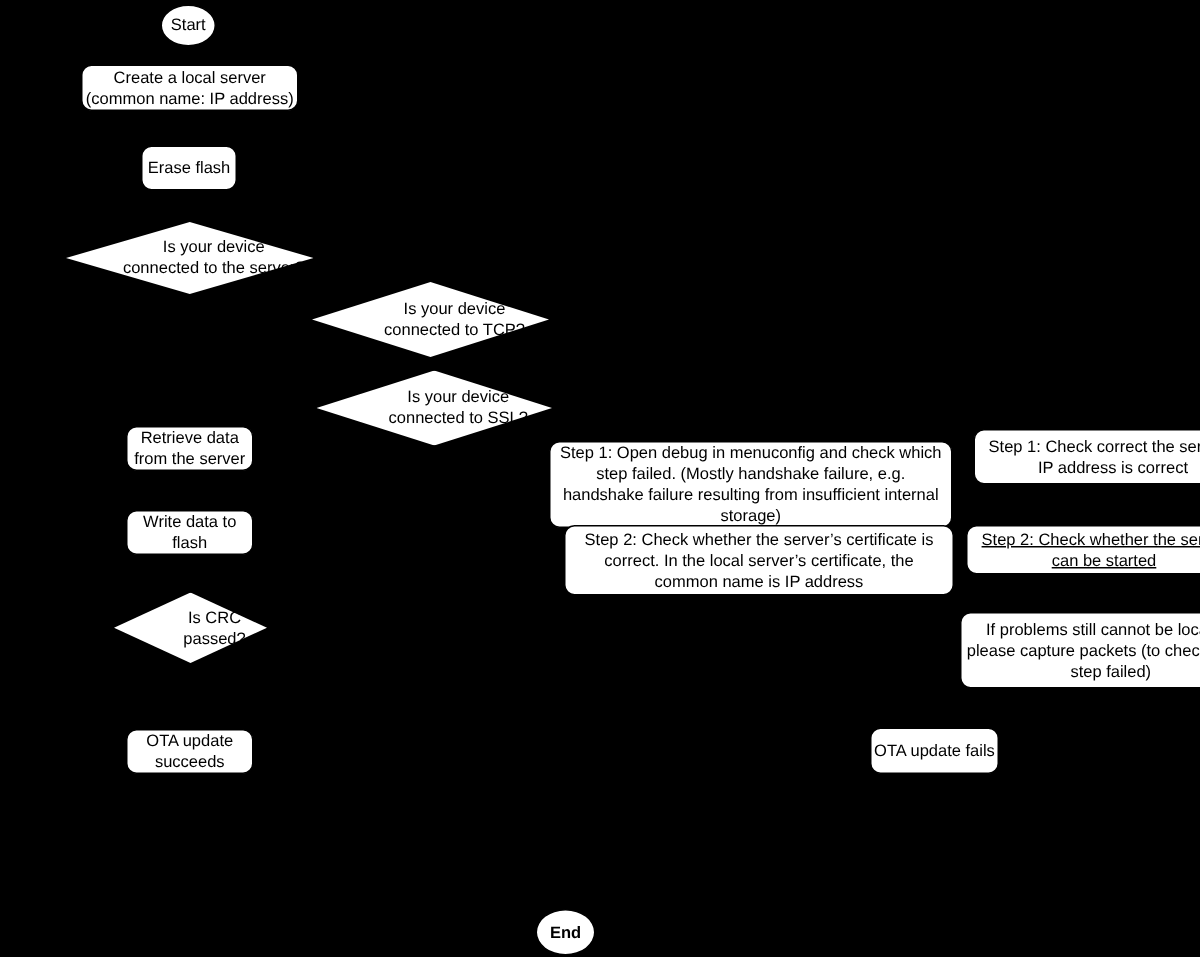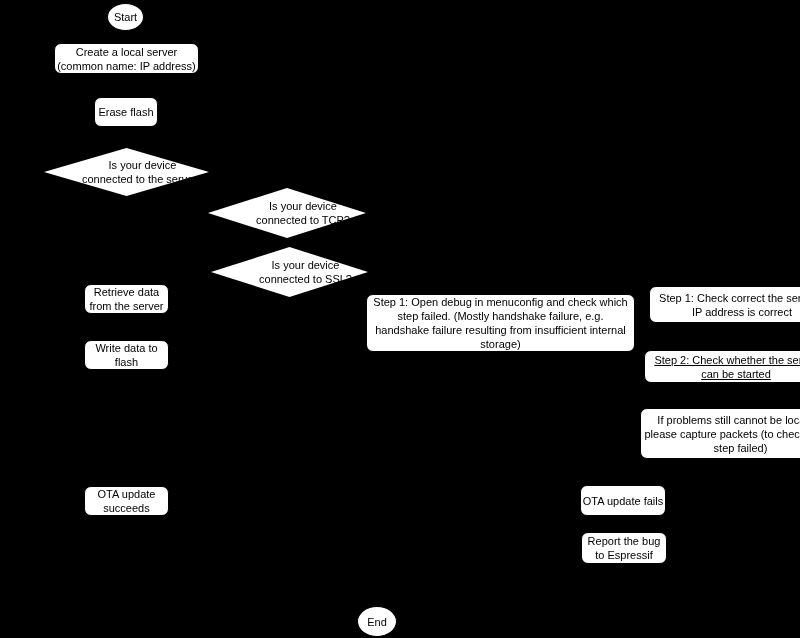--- a/index.html
+++ b/index.html
@@ -55,21 +55,21 @@
   .n-dia-crc      {left:33px;  top:395px; width:102px; height:47px;}
   .n-ota-succeeds {left:41px;  top:486px; width:85px;  height:30px;}
   .n-mid-step1    {left:323px; top:294px; width:269px; height:58px;}
   .n-mid-step2    {left:333px; top:350px; width:260px; height:47px;}
   .n-mid-if       {left:375px; top:416px; width:170px; height:36px;}
   .n-right-step1  {left:606px; top:286px; width:186px; height:37px;}
   .n-right-step2  {left:601px; top:350px; width:184px; height:33px;text-decoration:underline;}
   .n-right-if     {left:597px; top:408px; width:201px; height:51px;}
   .n-ota-fails    {left:537px; top:485px; width:86px;  height:31px;}
   .n-report       {left:538px; top:532px; width:86px;  height:32px;}
-  .n-end          {left:314px; top:606px; width:40px;  height:31px;}
+  .n-end          {left:314px; top:606px; width:40px;  height:31px;font-weight:bold;}
 </style>
 </head>
 <body>
 
 <div class="canvas">
 
   <div class="node ellipse n-start">
     <span class="label">Start</span>
   </div>
 
@@ -103,33 +103,42 @@
   <div class="node rect n-retrieve">
     <span class="label">Retrieve data
 from the server</span>
   </div>
 
   <div class="node rect n-write">
     <span class="label">Write data to
 flash</span>
   </div>
 
+  <div class="node diamond n-dia-crc">
+    <span class="shape"></span>
+    <span class="label">Is CRC passed?</span>
+  </div>
 
   <div class="node rect n-ota-succeeds">
     <span class="label">OTA update
 succeeds</span>
   </div>
 
   <div class="node rect n-mid-step1">
     <span class="label">Step 1: Open debug in menuconfig and check which
 step failed. (Mostly handshake failure, e.g.
 handshake failure resulting from insufficient internal
 storage)</span>
   </div>
 
+  <div class="node rect n-mid-step2">
+    <span class="label">Step 2: Check whether the server’s certificate is
+correct. In the local server’s certificate, the
+common name is IP address</span>
+  </div>
 
 
   <div class="node rect n-right-step1">
     <span class="label">Step 1: Check correct the server’s
 IP address is correct</span>
   </div>
 
   <div class="node rect n-right-step2">
     <span class="label">Step 2: Check whether the server
 can be started</span>
@@ -138,22 +147,18 @@
   <div class="node rect n-right-if">
     <span class="label">If problems still cannot be located,
 please capture packets (to check which
 step failed)</span>
   </div>
 
   <div class="node rect n-ota-fails">
     <span class="label">OTA update fails</span>
   </div>
 
-  <div class="node rect n-report">
-    <span class="label">Report the bug
-to Espressif</span>
-  </div>
 
   <div class="node ellipse n-end">
     <span class="label">End</span>
   </div>
 
 </div>
 
 </body></html>

